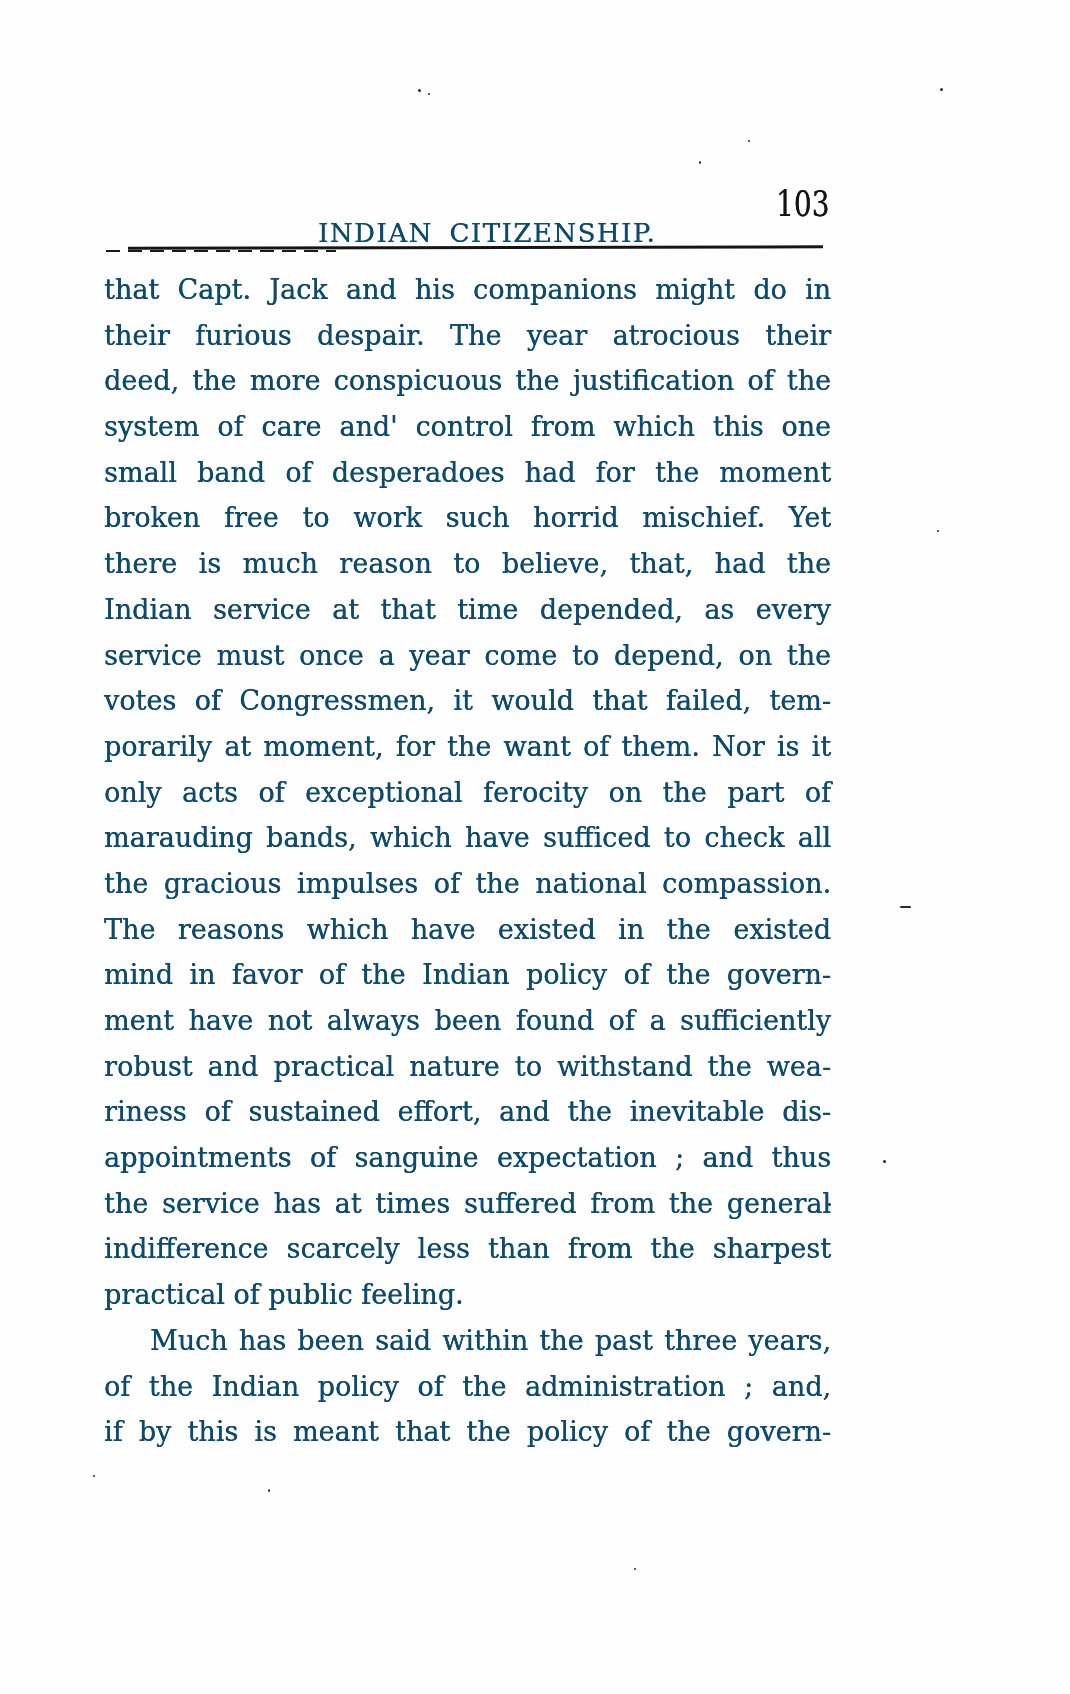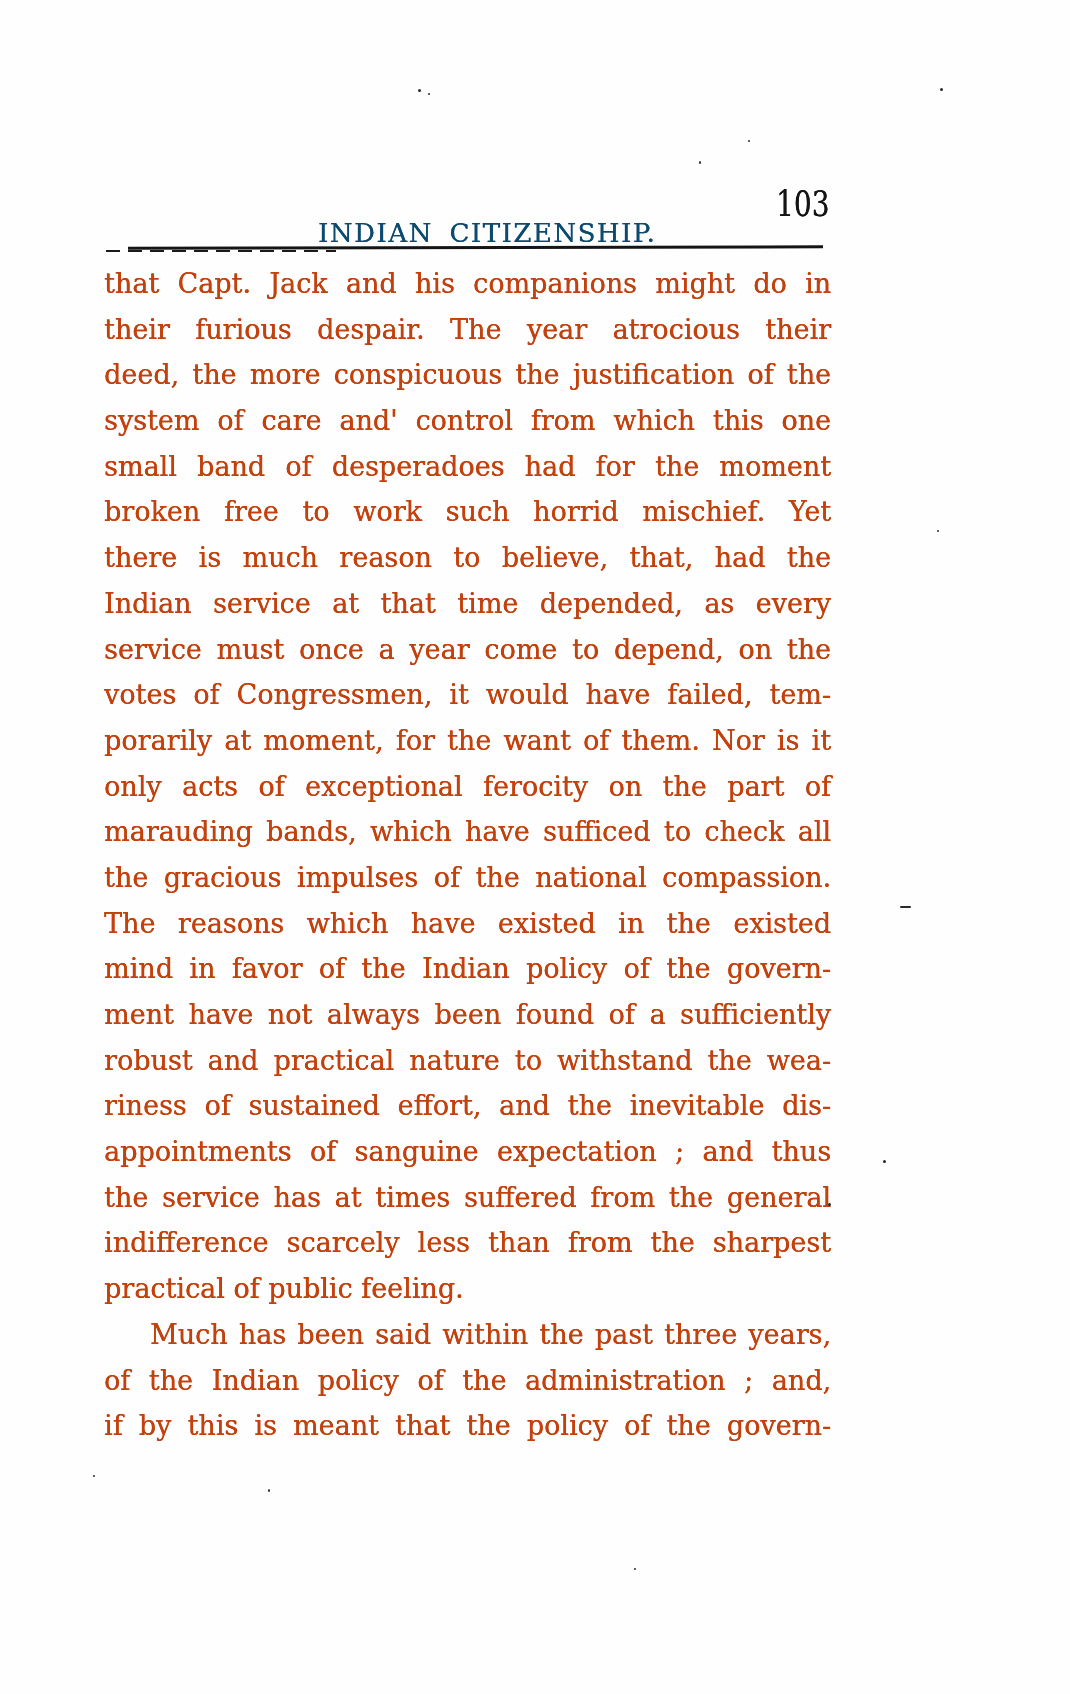--- a/index.html
+++ b/index.html
@@ -54,25 +54,25 @@
     left: 106px;
     top: 250px;
     width: 230px;
     height: 2px;
     background: repeating-linear-gradient(to right, #1a1a1a 0 14px, transparent 14px 22px);
   }
   
   .body-text {
     position: absolute;
     left: 104px;
-    top: 261px;
+    top: 267px;
     width: 727px;
     font-size: 27px;
     line-height: 45.7px;
-    color: #c2410c;
+    color: #0c4a6e;
     text-shadow: 0.3px 0 0 currentColor;
   }
   .line {
     text-align: justify;
     text-align-last: justify;
     white-space: normal;
     height: 45.7px;
     overflow: visible;
   }
   .line.flush { text-align-last: left; }
@@ -100,21 +100,21 @@
   <div class="body-text" id="body-text">
       <div class="line">that Capt. Jack and his companions might do in</div>
       <div class="line">their furious despair.  The year atrocious their</div>
       <div class="line">deed, the more conspicuous the justification of the</div>
       <div class="line">system of care and' control from which this one</div>
       <div class="line">small band of desperadoes had for the moment</div>
       <div class="line">broken free to work such horrid mischief.  Yet</div>
       <div class="line">there is much reason to believe, that, had the</div>
       <div class="line">Indian service at that time depended, as every</div>
       <div class="line">service must once a year come to depend, on the</div>
-      <div class="line">votes of Congressmen, it would have failed, tem-</div>
+      <div class="line">votes of Congressmen, it would that failed, tem-</div>
       <div class="line">porarily at moment, for the want of them.  Nor is it</div>
       <div class="line">only acts of exceptional ferocity on the part of</div>
       <div class="line">marauding bands, which have sufficed to check all</div>
       <div class="line">the gracious impulses of the national compassion.</div>
       <div class="line">The reasons which have existed in the existed</div>
       <div class="line">mind in favor of the Indian policy of the govern-</div>
       <div class="line">ment have not always been found of a sufficiently</div>
       <div class="line">robust and practical nature to withstand the wea-</div>
       <div class="line">riness of sustained effort, and the inevitable dis-</div>
       <div class="line">appointments of sanguine expectation ; and thus</div>

